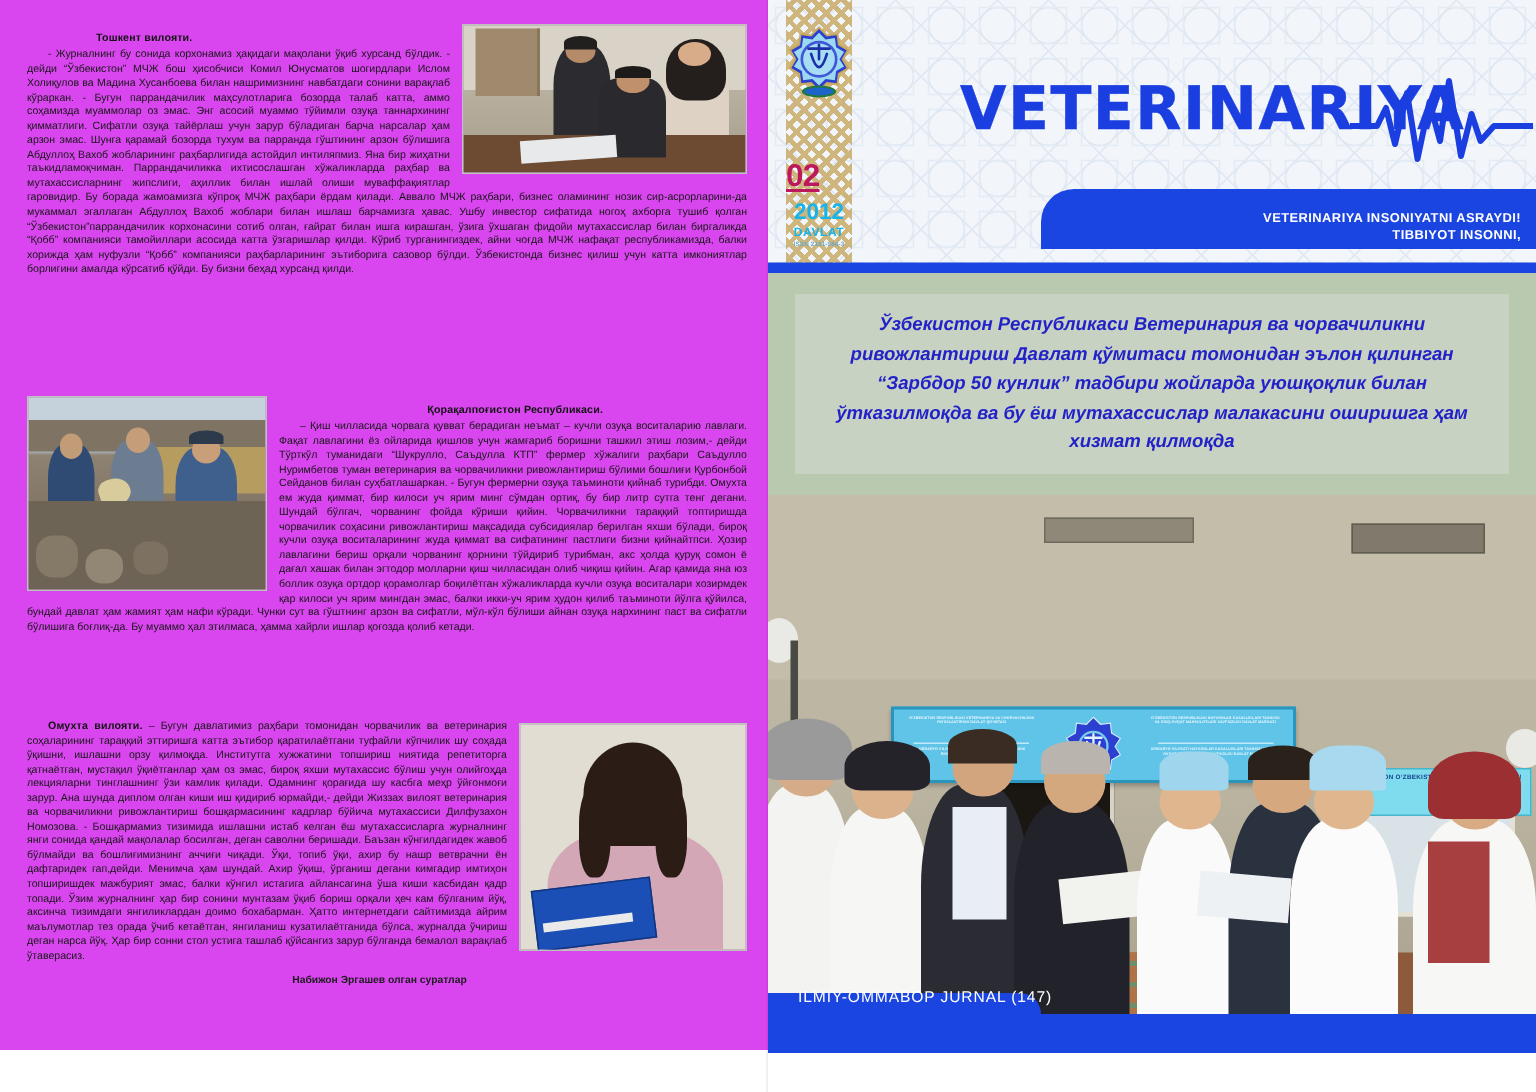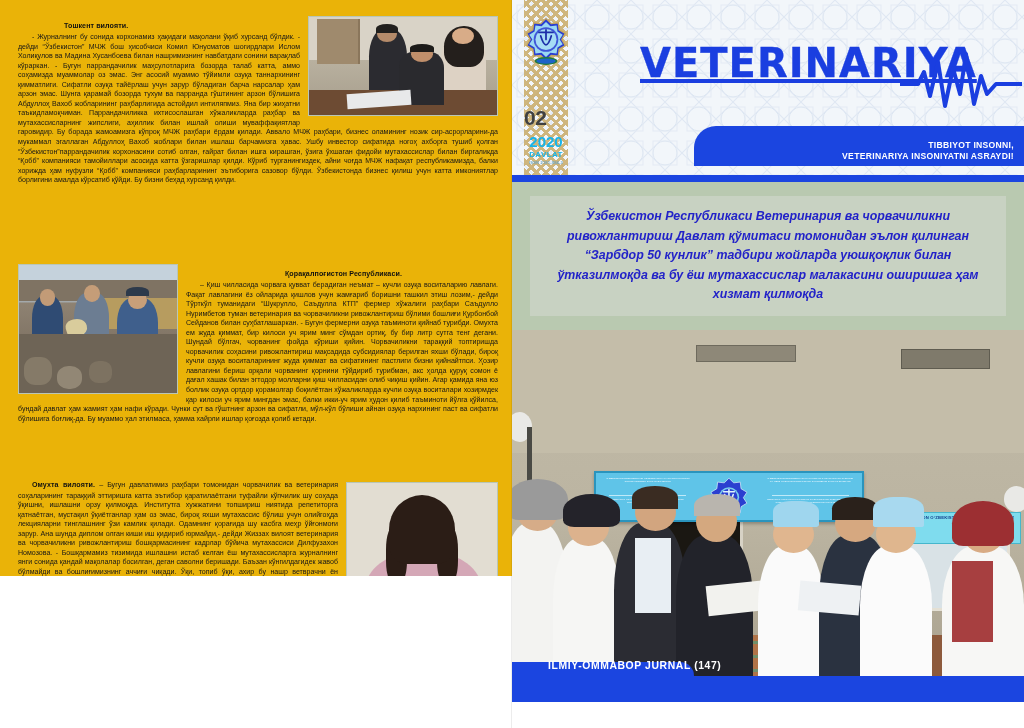--- a/index.html
+++ b/index.html
@@ -7,22 +7,22 @@
   body{
     width:1024px;height:728px;overflow:hidden;
     background:#ffffff;
     font-family:"Liberation Sans", sans-serif;
   }
   .spread{position:relative;width:1024px;height:728px;display:flex;}
 
   
   .page-left{
     position:relative;
-    width:512px;height:576px;
-    background:#eab308;
+    width:512px;height:700px;
+    background:#d946ef;
     box-sizing:border-box;
     padding:14px 14px 25px 18px;
     overflow:hidden;
   }
   .article{position:relative;margin-bottom:6px;}
   .art-head{
     font-weight:bold;font-size:7.1px;color:#111;
     letter-spacing:.1px;
   }
   .art-body{
@@ -121,41 +121,41 @@
   .mh-left-strip{
     position:absolute;left:12px;top:0;width:44px;height:182px;
     background:
       repeating-linear-gradient(45deg,#c9ab68 0 3px,transparent 3px 7px),
       repeating-linear-gradient(-45deg,#c9ab68 0 3px,transparent 3px 7px);
     opacity:.85;
   }
   .emblem{position:absolute;left:12px;top:16px;width:44px;height:54px;}
   .issue-no{
     position:absolute;left:12px;top:106px;width:20px;text-align:center;
-    font-size:21px;font-weight:bold;color:#404040;letter-spacing:-.5px;
+    font-size:21px;font-weight:bold;color:#be185d;letter-spacing:-.5px;text-decoration:underline;
   }
   .issue-year{
     position:absolute;left:10px;top:134px;width:48px;text-align:center;
     font-size:15px;font-weight:bold;color:#16b4ea;line-height:15px;
   }
   .issue-month{
     position:absolute;left:10px;top:150px;width:48px;text-align:center;
     font-size:8px;font-weight:bold;color:#16b4ea;letter-spacing:.4px;
   }
   .issue-issn{
     position:absolute;left:8px;top:160px;width:52px;text-align:center;
     font-size:4.2px;font-weight:bold;color:#6fa6bf;letter-spacing:.1px;
   }
   .title-1,.title-2{
     position:absolute;left:128px;font-weight:bold;color:#1a3ee0;
     font-size:40px;letter-spacing:1px;line-height:40px;
     font-family:"DejaVu Sans", sans-serif;
     -webkit-text-stroke:0.3px #1a3ee0;
   }
-  .title-1{top:43px;text-decoration:underline;}
+  .title-1{top:53px;}
   .title-2{top:80px;}
   .ecg{position:absolute;left:388px;top:38px;width:122px;height:84px;}
   .tagline-bar{
     position:absolute;right:0;bottom:16px;width:330px;height:40px;
     background:#1b45e0;border-radius:22px 0 0 0;
   }
   .tagline{
     position:absolute;right:10px;bottom:20px;width:320px;text-align:right;
     color:#fff;font-size:8.6px;font-weight:bold;line-height:11px;letter-spacing:.3px;
   }
@@ -223,21 +223,21 @@
   .bp-floorbase{left:0;bottom:0;width:100%;height:3%;background:#77452c;}
 
   .footer-bar{
     position:absolute;left:0;bottom:0;width:512px;height:26px;background:#1b45e0;
   }
   .footer-notch{
     position:absolute;left:0;bottom:26px;width:182px;height:14px;background:#1b45e0;
     border-radius:0 14px 0 0;
   }
   .footer-text{
-    position:absolute;left:36px;bottom:31px;color:#fff;font-size:10.4px;font-weight:bold;
+    position:absolute;left:20px;bottom:31px;color:#fff;font-size:10.4px;font-weight:normal;
     letter-spacing:.6px;
   }
   .gutter{
     position:absolute;left:511px;top:0;width:2px;height:728px;
     background:linear-gradient(90deg,rgba(0,0,0,.10),rgba(0,0,0,0));
   }
 </style>
 </head>
 <body>
 
@@ -334,34 +334,34 @@
           <polygon points="50,12 60,22 74,20 76,34 88,41 81,52 88,63 76,70 74,84 60,82 50,92 40,82 26,84 24,70 12,63 19,52 12,41 24,34 26,20 40,22" fill="#9bd8f2"></polygon>
           <circle cx="50" cy="52" r="28" fill="#3f56d8"></circle>
           <circle cx="50" cy="52" r="24" fill="#a7dcf5"></circle>
           <path d="M34 36 H66 M50 30 V52 M38 44 Q50 84 62 44" stroke="#1c2fa8" stroke-width="4" fill="none" stroke-linecap="round"></path>
           <ellipse cx="50" cy="101" rx="26" ry="9" fill="#1f7a3c"></ellipse>
           <ellipse cx="50" cy="101" rx="22" ry="6" fill="#1d63c8"></ellipse>
         </g>
       </svg>
 
       <div class="issue-no">02</div>
-      <div class="issue-year">2020</div>
+      <div class="issue-year">2012</div>
       <div class="issue-month">DAVLAT</div>
       <div class="issue-issn">ISSN 2181-984-3</div>
 
       <div class="title-1">VETERINARIYA</div>
 
       <svg class="ecg" viewBox="0 0 122 84">
         <path d="M0 46 H18 l6 -12 l6 24 l8 -34 l7 44 l8 -38 l7 26 l6 -40 l8 50 l7 -28 l6 18 l9 -10 H122" fill="none" stroke="#1a3ee0" stroke-width="4" stroke-linejoin="round" stroke-linecap="round"></path>
       </svg>
 
       <div class="tagline-bar"></div>
       <div class="tagline">
+        <div>VETERINARIYA INSONIYATNI ASRAYDI!</div>
         <div>TIBBIYOT INSONNI,</div>
-        <div>VETERINARIYA INSONIYATNI ASRAYDI!</div>
       </div>
       <div class="mh-underline"></div>
     </div>
 
     <div class="green-band">
       <div class="announce">
         <p>Ўзбекистон Республикаси Ветеринария ва чорвачиликни ривожлантириш Давлат қўмитаси томонидан эълон қилинган “Зарбдор 50 кунлик” тадбири жойларда уюшқоқлик билан ўтказилмоқда ва бу ёш мутахассислар малакасини оширишга ҳам хизмат қилмоқда</p>
       </div>
     </div>
 

